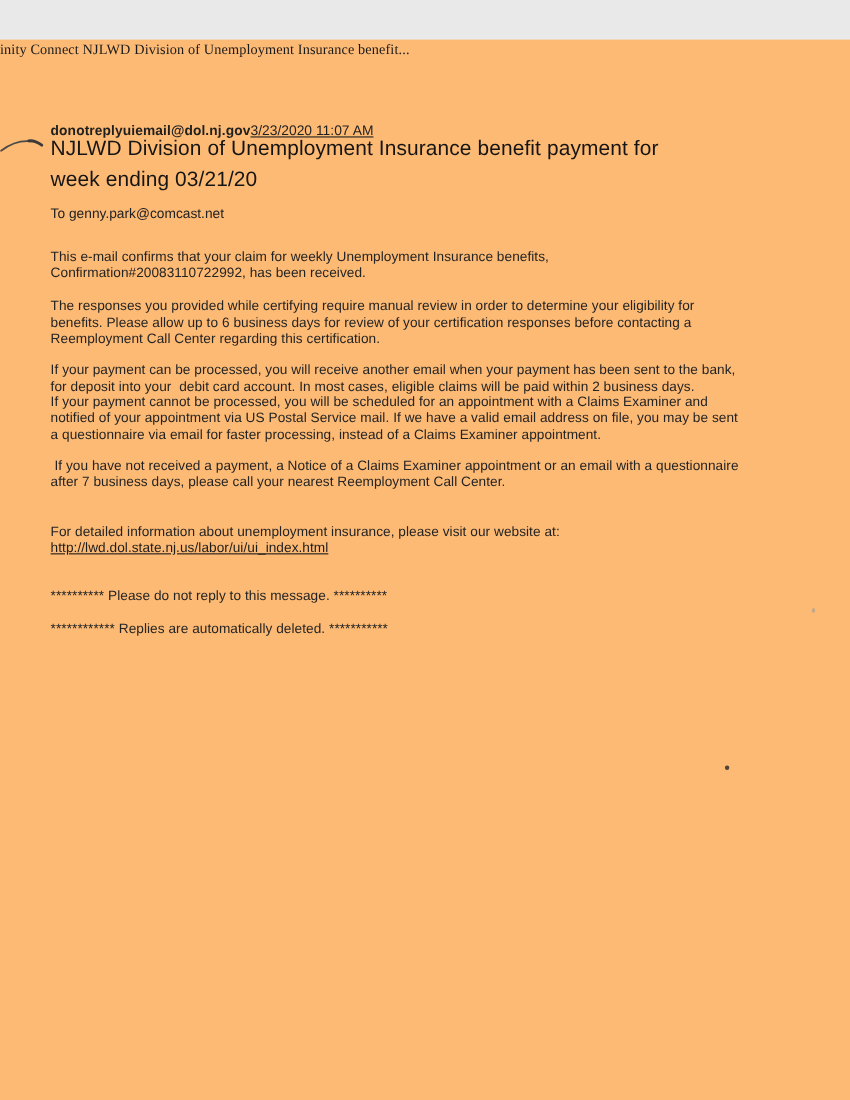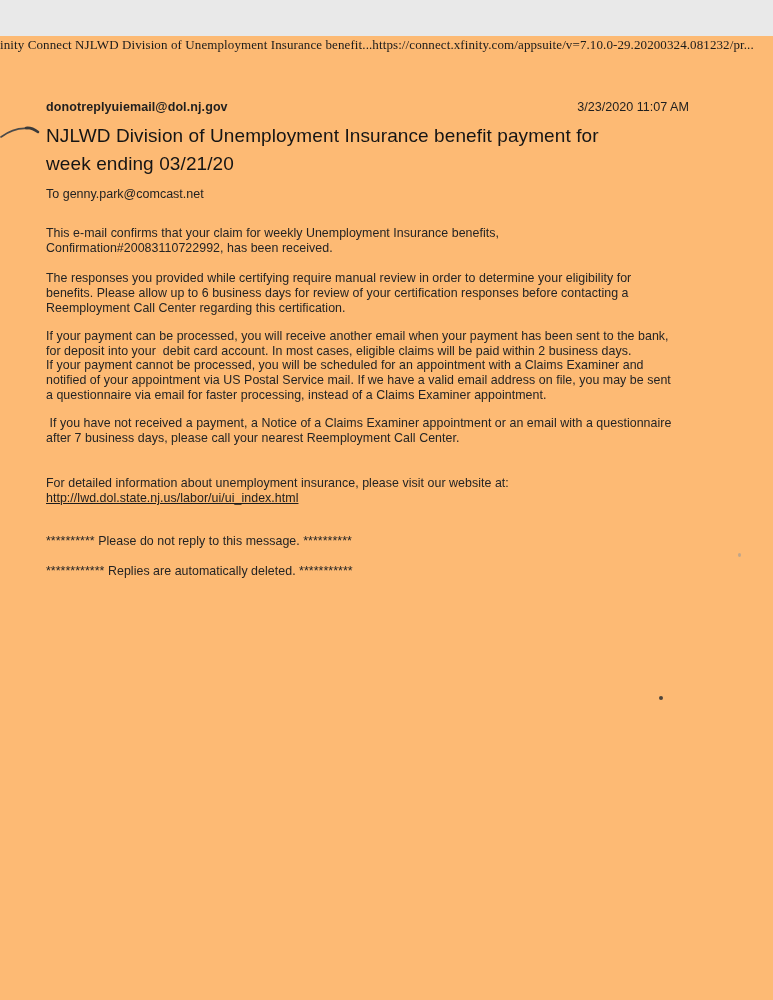--- a/index.html
+++ b/index.html
@@ -19,25 +19,25 @@
     font-size:13px;color:#1b1b1b;letter-spacing:.1px;white-space:nowrap;
   }
   .print-footer{
     position:absolute;top:988px;left:0;right:25px;
     display:flex;justify-content:flex-end;
     font-family:"Liberation Serif","DejaVu Serif",serif;
     font-size:18px;color:#2a2a2a;white-space:nowrap;
   }
   
   .meta-row{
-    position:absolute;top:64px;left:46px;right:84px;
-    display:flex;justify-content:space-between;align-items:baseline;
+    position:absolute;top:76px;left:46px;right:84px;
+    display:flex;align-items:baseline;
   }
   .from{font-weight:700;font-size:12.5px;color:#1f1f1f;letter-spacing:.1px;}
-  .sent{font-size:12.6px;color:#1f1f1f;}
+  .sent{font-size:12.6px;color:#1f1f1f;text-decoration:underline;}
   .subject{
     position:absolute;left:46px;top:86px;width:680px;margin:0;
     font-size:19px;font-weight:400;line-height:27.5px;color:#151515;
     letter-spacing:.1px;white-space:pre-line;
   }
   .to-line{position:absolute;left:46px;top:151px;font-size:12.5px;color:#222;}
   
   .body-par{
     position:absolute;left:46px;width:690px;
     font-size:12.4px;line-height:14.9px;color:#242424;
@@ -60,21 +60,20 @@
   .scan-band{position:absolute;left:0;right:0;bottom:0;height:8px;
     background:rgba(0,0,0,0.035);}
 </style>
 </head>
 <body>
 
 <div class="sheet">
 
   <div class="print-header">
     <span>inity Connect NJLWD Division of Unemployment Insurance benefit...</span>
-    <span>https://connect.xfinity.com/appsuite/v=7.10.0-29.20200324.081232/pr...</span>
   </div>
 
   <svg class="pen-mark" width="44" height="22" viewBox="0 0 44 22">
     <path d="M1,14 C9,8 18,4.5 28,5.5" stroke="#4a4a4a" stroke-width="1.6" fill="none" stroke-linecap="round"></path>
     <path d="M26,5 C30,4.5 34,6 38,9" stroke="#3a3a3a" stroke-width="2.6" fill="none" stroke-linecap="round"></path>
   </svg>
 
   <div class="meta-row">
     <span class="from">donotreplyuiemail@dol.nj.gov</span>
     <span class="sent">3/23/2020 11:07 AM</span>

